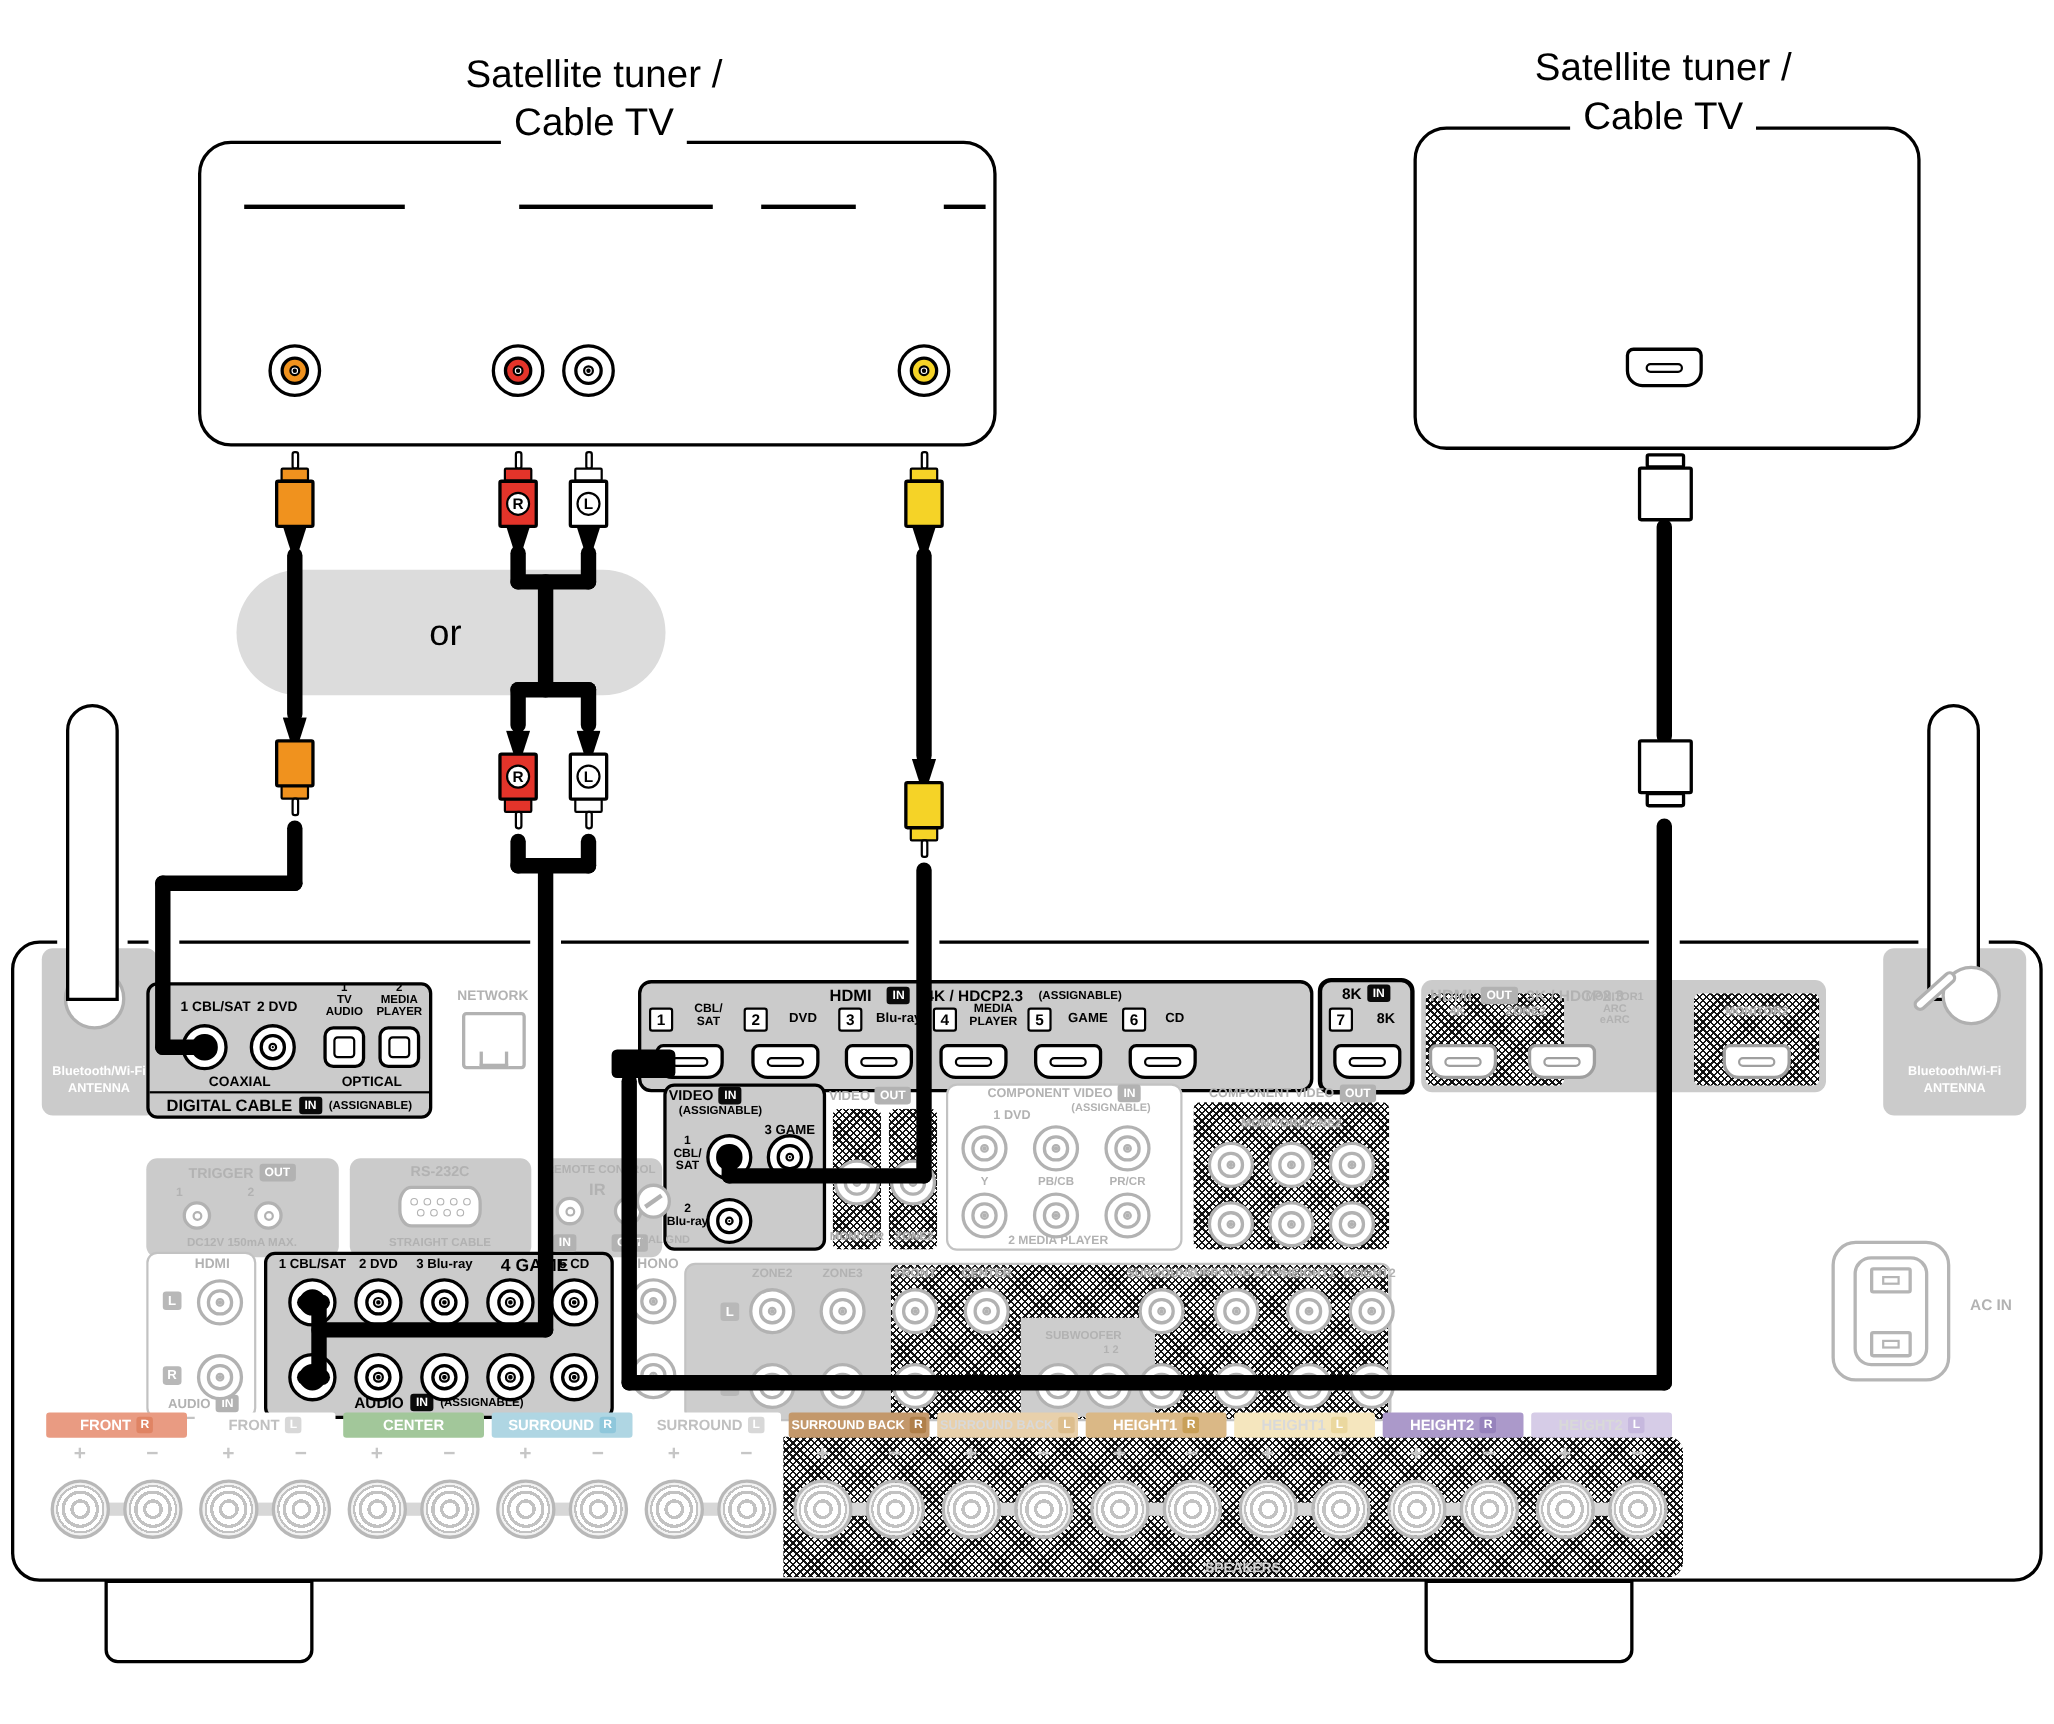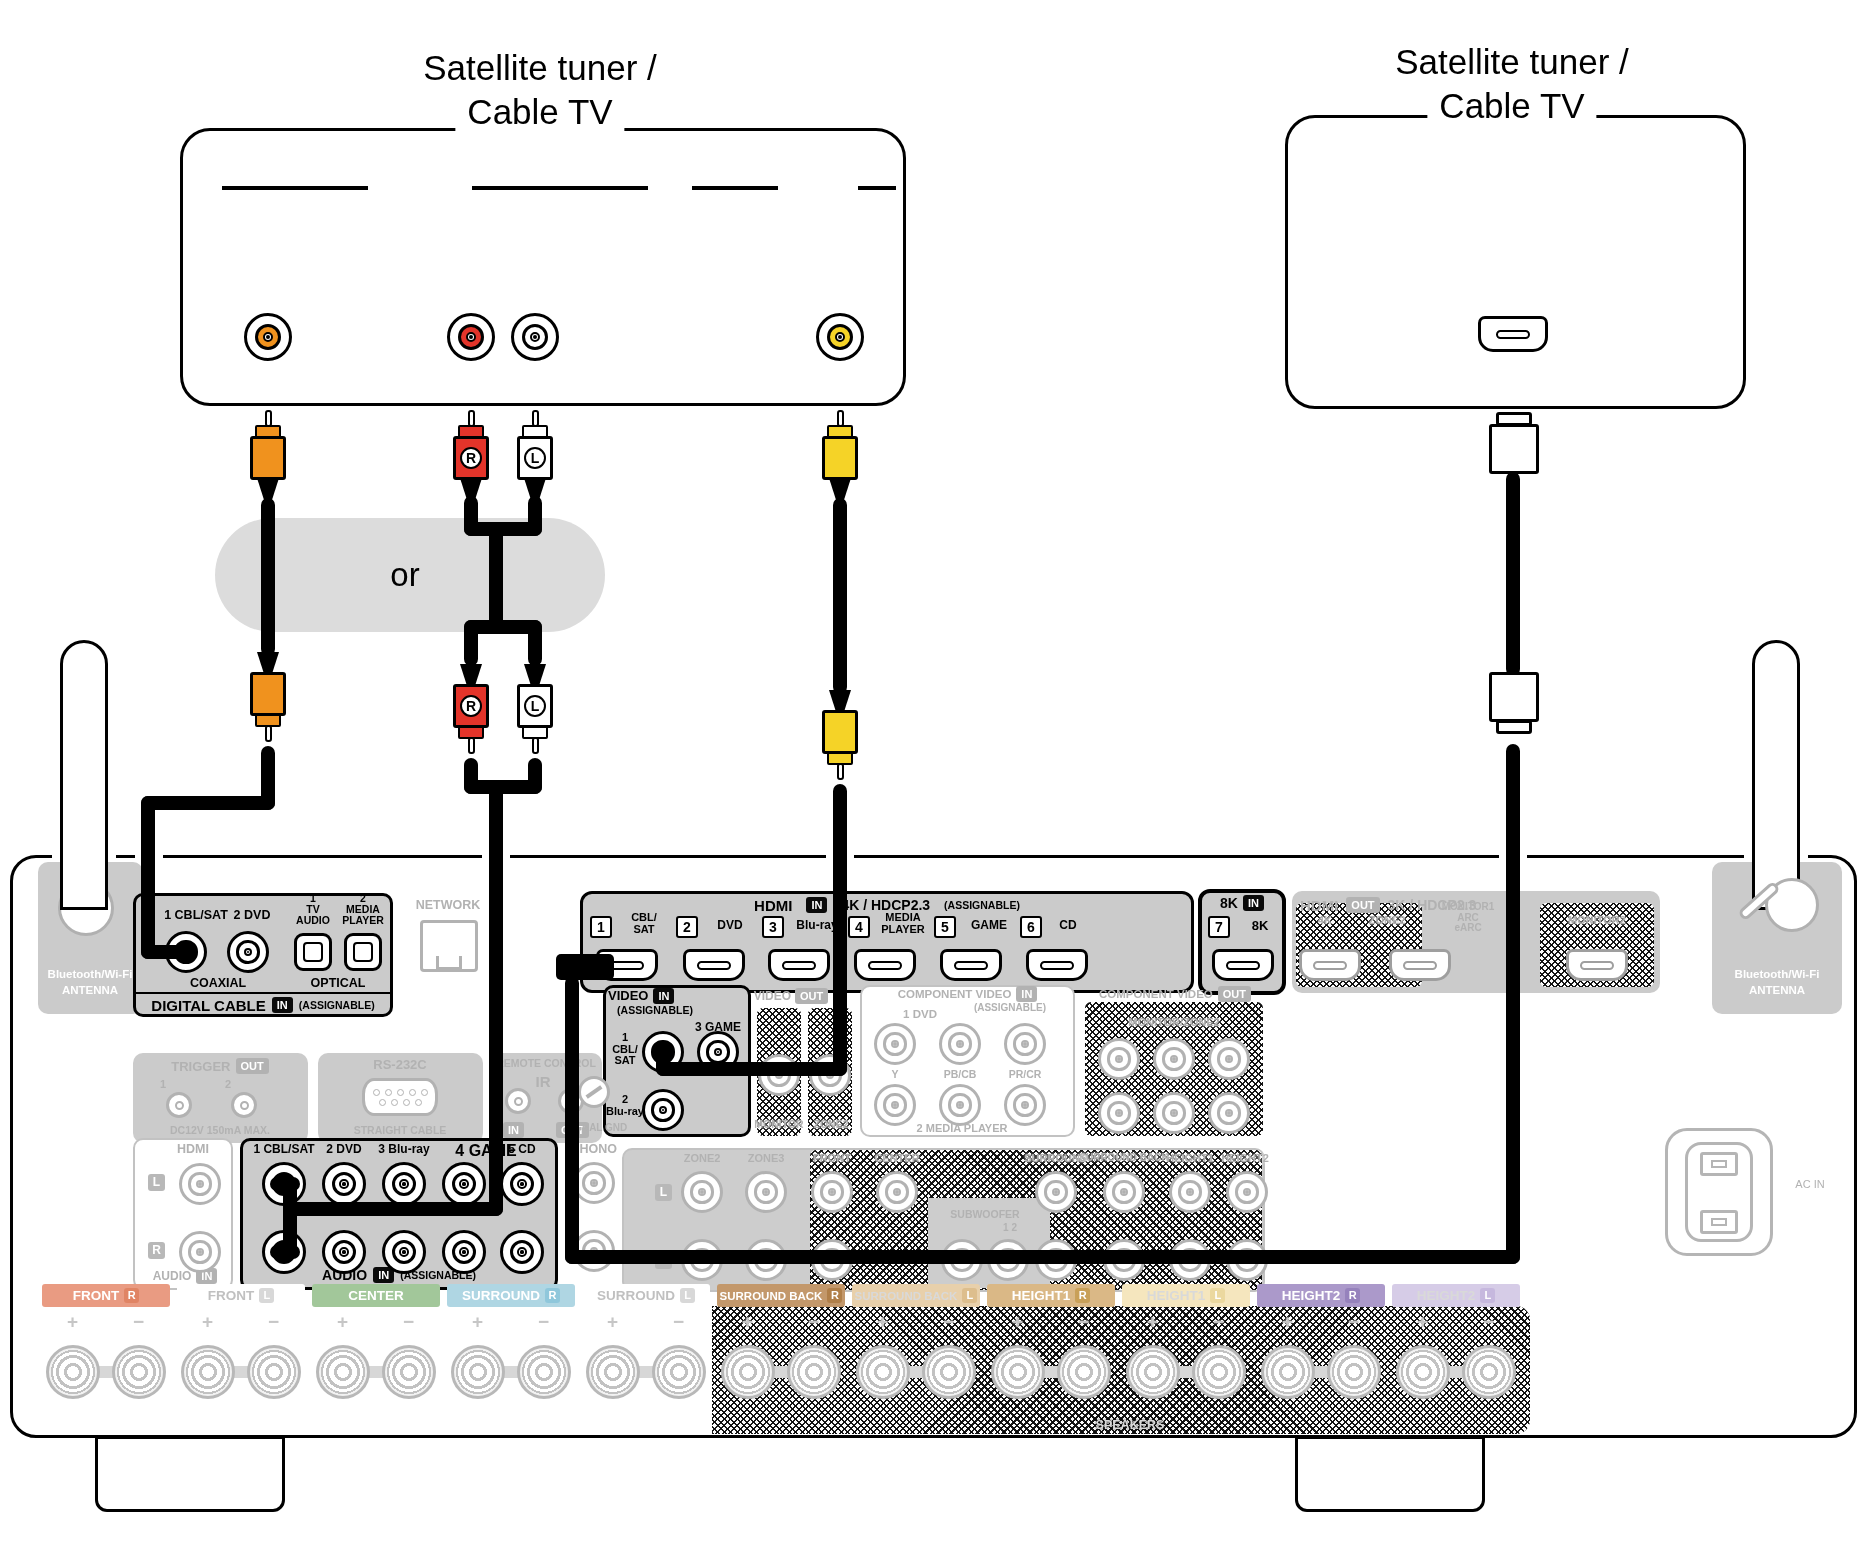--- a/index.html
+++ b/index.html
@@ -747,21 +747,21 @@
     </div>
 
   <div class="acout" style="left:1665px;top:1128px;width:108px;height:128px"></div>
   <div class="acin2" style="left:1685px;top:1142px;width:68px;height:100px"></div>
   <div class="slot" style="left:1700px;top:1152px">
       <i></i>
     </div>
   <div class="slot" style="left:1700px;top:1210px">
       <i></i>
     </div>
-  <div class="glb" style="left:1810px;top:1178px;font-size:11px;font-weight:normal;z-index:12">AC IN</div>
+  <div class="glb" style="left:1810px;top:1178px;font-size:14px;font-weight:bold;z-index:12">AC IN</div>
 
   <div>
     <div class="hatch" style="left:712px;top:1306px;width:818px;height:128px;border-radius:0 14px 14px 0"></div>
     <div class="sptab" style="left: 42px; background: rgb(233, 155, 130); color: rgb(255, 255, 255);">
         <span>FRONT</span>
         <span class="chb" style="background: rgb(224, 132, 100);">R</span>
       </div>
     <div class="sptab" style="left: 177px; background: rgb(255, 255, 255); color: rgb(192, 192, 192);">
         <span>FRONT</span>
         <span class="chb" style="background: rgb(216, 216, 216);">L</span>

